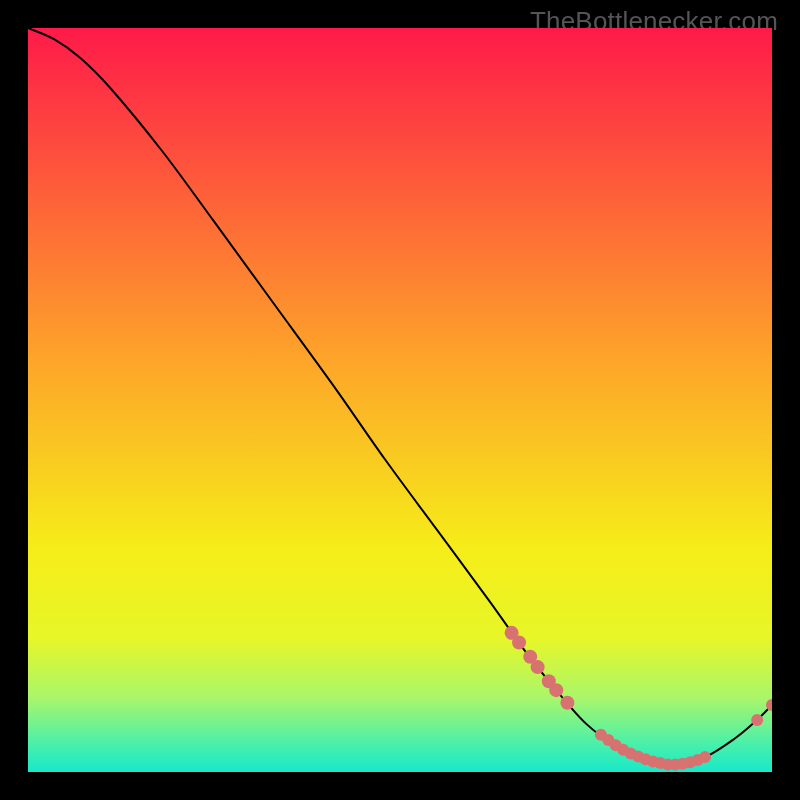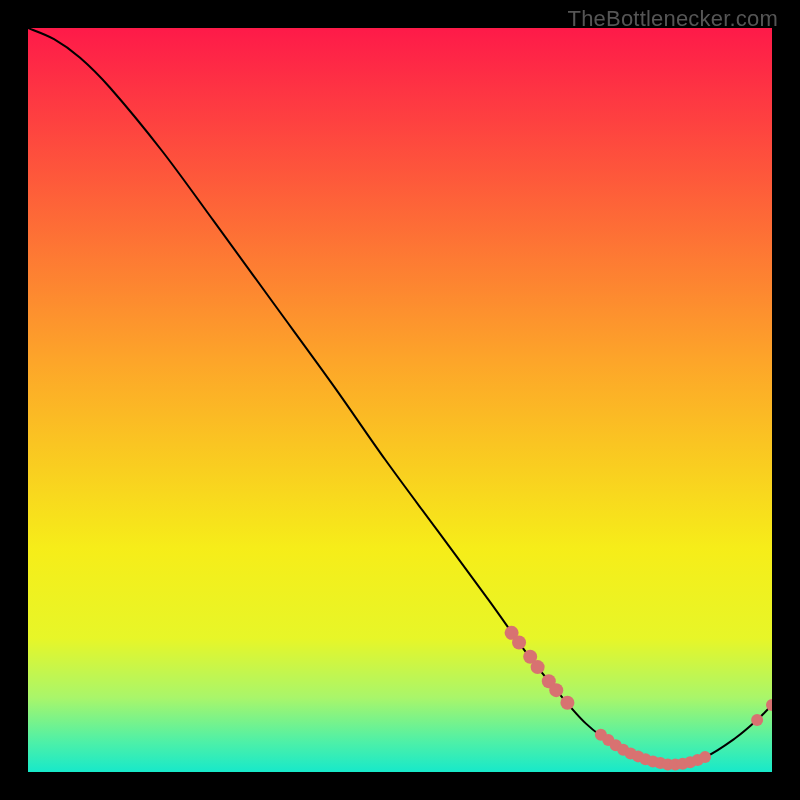--- a/index.html
+++ b/index.html
@@ -15,21 +15,21 @@
     width: 800px;
     height: 800px;
     position: relative;
     background: #000;
   }
   .watermark {
     position: absolute;
     top: 6px;
     right: 22px;
     color: #555;
-    font-size: 22px;
+    font-size: 26px;
     font-weight: 500;
     letter-spacing: 0.2px;
     text-align: right;
   }
   .plot-wrap {
     position: absolute;
     left: 28px;
     top: 28px;
     width: 744px;
     height: 744px;

